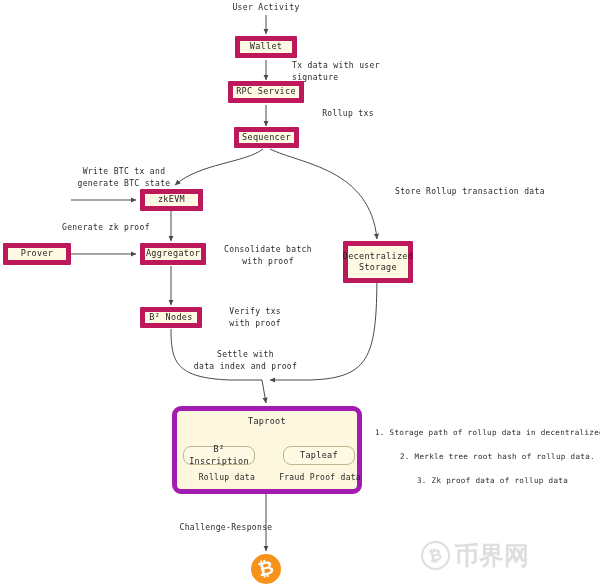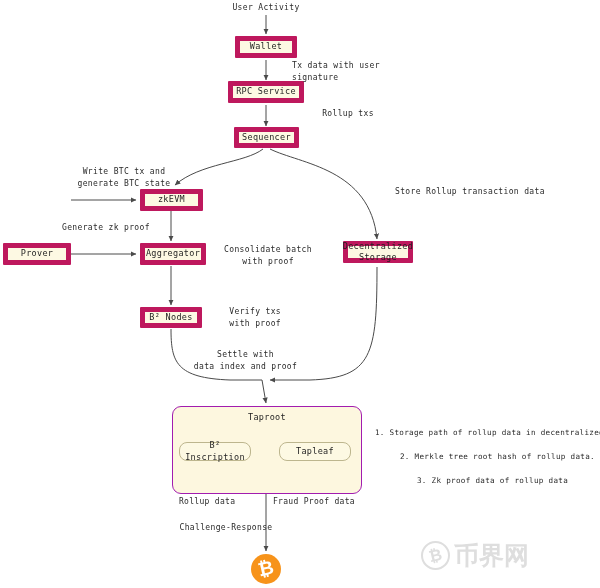--- a/index.html
+++ b/index.html
@@ -41,21 +41,21 @@
     text-align: center;
     font-size: 8.5px;
     letter-spacing: 0.3px;
     line-height: 1.35;
     color: #1f1f1f;
     white-space: pre-line;
   }
   .node.container {
     display: block;
     background: #fdf7df;
-    border: 1px solid #a21caf;
+    border: 5px solid #a21caf;
     border-radius: 9px;
   }
   .node.inner {
     background: #fdf9e3;
     border: 1px solid #bdb68e;
     border-radius: 8px;
     font-size: 8.5px;
   }
   .container-title {
     position: absolute;
@@ -77,23 +77,22 @@
     white-space: pre-line;
     text-align: center;
   }
   .elabel.left { text-align: left; }
   
   .caption {
     position: absolute;
     font-size: 8px;
     letter-spacing: 0.3px;
     color: #2a2a2a;
-    text-align: left;
+    text-align: right;
     white-space: nowrap;
-    margin-top: 28px;
   }
   
   .note {
     position: absolute;
     font-size: 7.6px;
     letter-spacing: 0.3px;
     color: #2a2a2a;
     white-space: nowrap;
   }
   
@@ -200,21 +199,21 @@
 
 
   <div class="node" style="left:140px; top:189px; width:63px; height:22px;">zkEVM</div>
 
   <div class="node" style="left:140px; top:243px; width:66px; height:22px;">Aggregator</div>
 
   <div class="node" style="left:3px; top:243px; width:68px; height:22px;">Prover</div>
 
   <div class="node" style="left:140px; top:307px; width:62px; height:21px;">B² Nodes</div>
 
-  <div class="node" style="left:343px; top:241px; width:70px; height:22px;">Decentralized
+  <div class="node" style="left:343px; top:241px; width:70px; height:42px;">Decentralized
 Storage</div>
 
   <div class="node container" style="left:172px; top:406px; width:190px; height:88px;">
     <div class="container-title">Taproot</div>
 
     <div class="node inner" style="left:6px; top:35px; width:72px; height:19px;">B² Inscription</div>
 
     <div class="node inner" style="left:106px; top:35px; width:72px; height:19px;">Tapleaf</div>
 
     <div class="caption" style="left:6px; top:62px; width:72px;">Rollup data</div>

